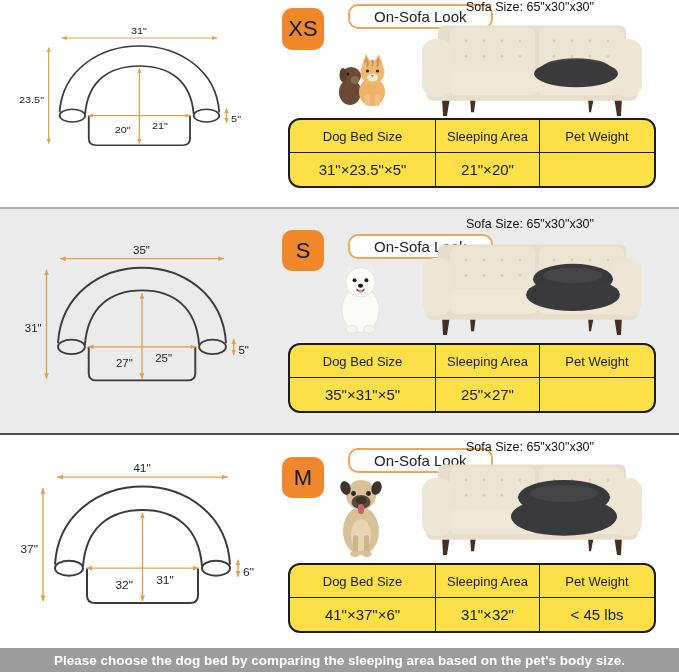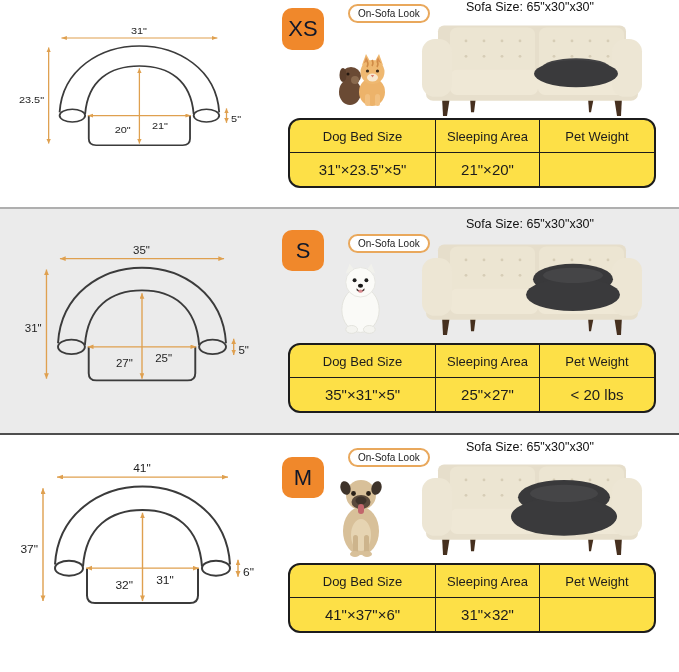--- a/index.html
+++ b/index.html
@@ -9,21 +9,21 @@
   .row-xs{top:0;height:207px;background:#ffffff;}
   .row-s{top:209px;height:224px;background:#EBEBEB;}
   .row-m{top:435px;height:213px;background:#ffffff;}
   .divider{position:absolute;left:0;width:679px;height:2px;}
   .divider-1{top:207px;background:#AFAFAF;}
   .divider-2{top:433px;background:#4E4E4E;}
 
   .size-badge{position:absolute;width:42px;height:42px;border-radius:10px;background:#F0882B;
               color:#0f172a;font-weight:normal;font-size:22px;display:flex;align-items:center;justify-content:center;}
   .onsofa-pill{position:absolute;border:2px solid #E9A85C;border-radius:10px;background:#fff;
-               font-size:10px;color:#222;padding:2px 8px;white-space:nowrap;}
+               font-size:15px;color:#222;padding:2px 24px;white-space:nowrap;}
   .sofa-size{position:absolute;left:420px;width:220px;text-align:center;font-size:12.5px;color:#111;}
 
   .diagram{position:absolute;}
   .diagram .bed{fill:none;stroke:#3b3b3b;stroke-width:2;}
   .diagram .dims line{stroke:#DFA04F;stroke-width:1.4;}
   .diagram .dims text{fill:#1f1f1f;font-size:12px;font-family:"Liberation Sans", sans-serif;}
 
   .sofa{position:absolute;}
   .pet{position:absolute;}
 
@@ -228,21 +228,20 @@
         <ellipse cx="161" cy="44" rx="30" ry="8" fill="#454547"></ellipse>
       </g>
     </svg>
 
     <div class="spec-table" style="left:288px;top:134px">
       <div class="cell hdr c1">Dog Bed Size</div>
       <div class="cell hdr c2">Sleeping Area</div>
       <div class="cell hdr c3">Pet Weight</div>
       <div class="cell val c1">35"×31"×5"</div>
       <div class="cell val c2">25"×27"</div>
-      <div class="cell val c3">&lt; 20 lbs</div>
     </div>
   </div>
 
   <div class="divider divider-2"></div>
 
   <div class="row row-m">
 
     <svg class="diagram" style="left:5px;top:28px;width:250px;height:155px" viewBox="0 0 250 165" preserveAspectRatio="none">
       <g class="bed">
         <path d="M50 108 C53 54 95 25 137.5 25 C180 25 222 54 225 108"></path>
@@ -325,17 +324,21 @@
         <ellipse cx="152" cy="42" rx="34" ry="9" fill="#454547"></ellipse>
       </g>
     </svg>
 
     <div class="spec-table" style="left:288px;top:128px">
       <div class="cell hdr c1">Dog Bed Size</div>
       <div class="cell hdr c2">Sleeping Area</div>
       <div class="cell hdr c3">Pet Weight</div>
       <div class="cell val c1">41"×37"×6"</div>
       <div class="cell val c2">31"×32"</div>
+      <div class="cell val c3">&lt; 45 lbs</div>
     </div>
   </div>
 
+  <div class="footer-bar">
+    <span>Please choose the dog bed by comparing the sleeping area based on the pet's body size.</span>
+  </div>
 
 </div>
 
 </body></html>

